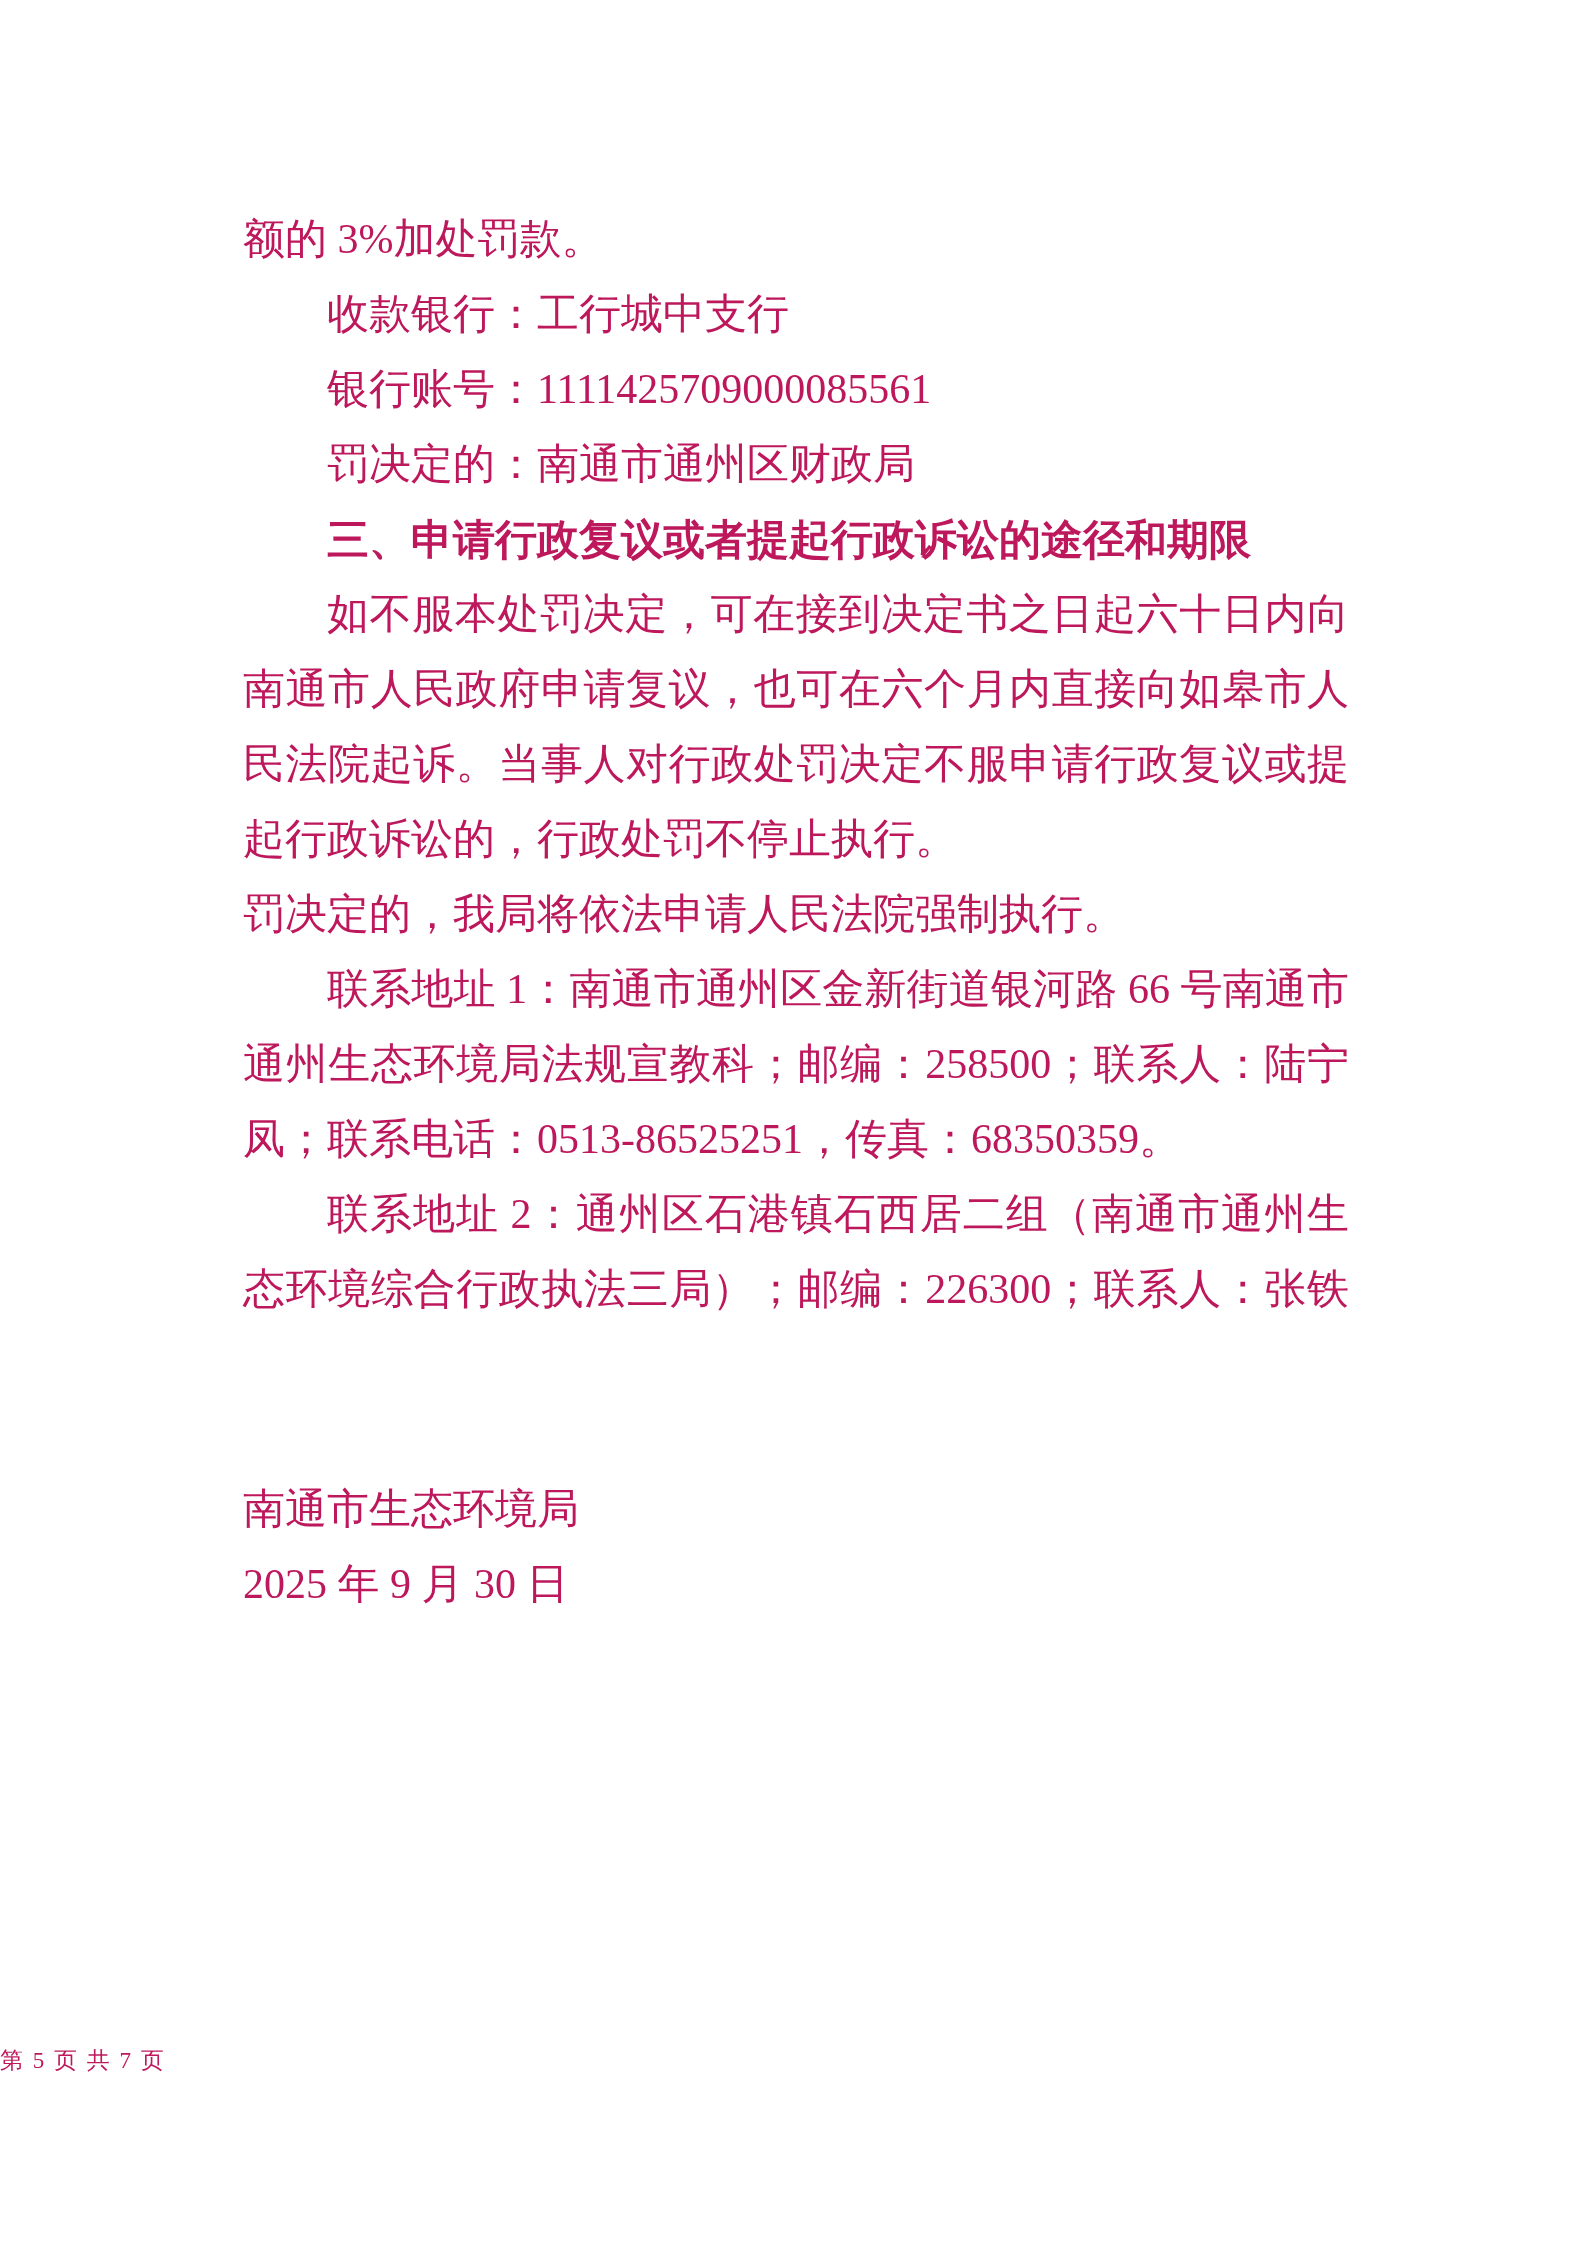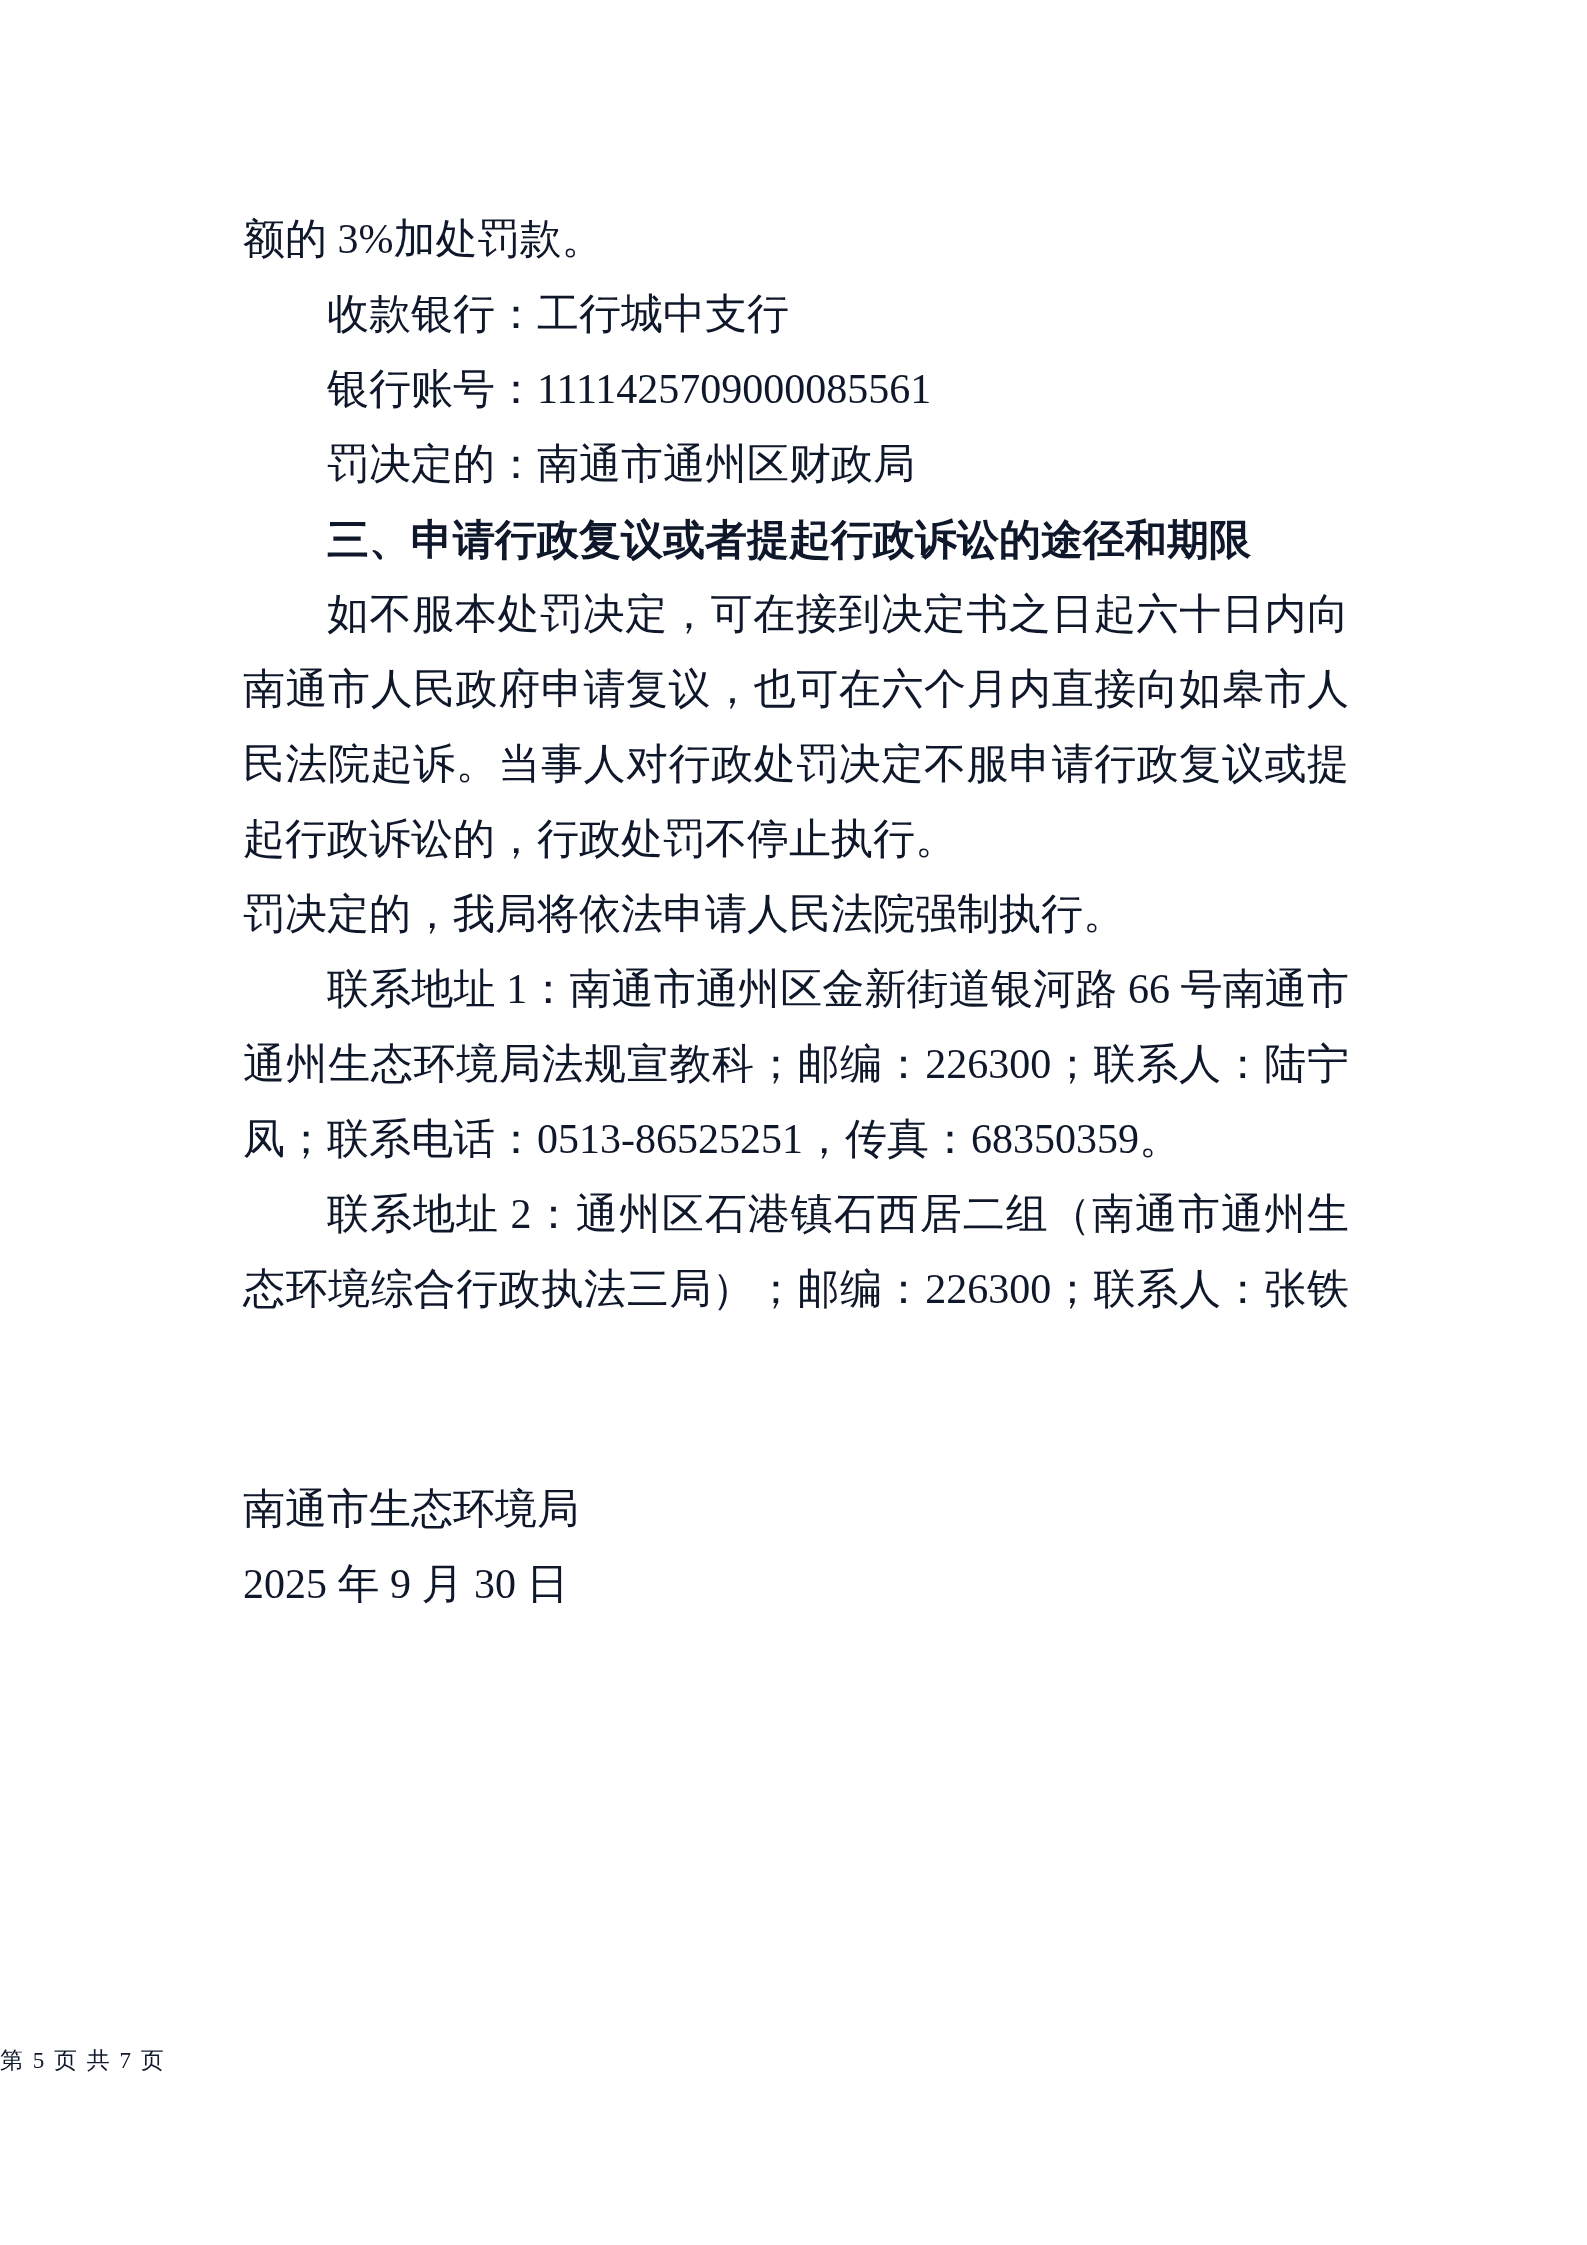--- a/index.html
+++ b/index.html
@@ -2,21 +2,21 @@
 <html><head>
 <meta charset="utf-8">
 <style>
   html, body { margin: 0; padding: 0; background: #e8e8e8; }
   .page {
     position: relative;
     width: 1587px;
     height: 2245px;
     margin: 0 auto;
     background: #ffffff;
-    color: #0f172a;
+    color: #be185d;
     font-family: "Liberation Serif", "DejaVu Serif", serif;
     overflow: hidden;
   }
   .content {
     position: absolute;
     left: 243px;
     top: 202px;
     width: 1106px;
   }
   .line {
@@ -60,21 +60,21 @@
     <div class="line indent">收款银行：工行城中支行</div>
     <div class="line indent">银行账号：1111425709000085561</div>
     <div class="line indent">罚决定的：南通市通州区财政局</div>
     <div class="line indent heading">三、申请行政复议或者提起行政诉讼的途径和期限</div>
     <div class="line indent fill">如不服本处罚决定，可在接到决定书之日起六十日内向</div>
     <div class="line fill">南通市人民政府申请复议，也可在六个月内直接向如皋市人</div>
     <div class="line fill">民法院起诉。当事人对行政处罚决定不服申请行政复议或提</div>
     <div class="line">起行政诉讼的，行政处罚不停止执行。</div>
     <div class="line">罚决定的，我局将依法申请人民法院强制执行。</div>
     <div class="line indent fill">联系地址 1：南通市通州区金新街道银河路 66 号南通市</div>
-    <div class="line fill">通州生态环境局法规宣教科；邮编：226300；联系人：陆宁</div>
+    <div class="line fill">通州生态环境局法规宣教科；邮编：258500；联系人：陆宁</div>
     <div class="line">凤；联系电话：0513-86525251，传真：68350359。</div>
     <div class="line indent fill">联系地址 2：通州区石港镇石西居二组（南通市通州生</div>
     <div class="line fill">态环境综合行政执法三局）；邮编：226300；联系人：张铁</div>
 
     <div class="signature-block">
       <div class="line">南通市生态环境局</div>
       <div class="line sig-date">2025 年 9 月 30 日</div>
     </div>
   </div>
 

